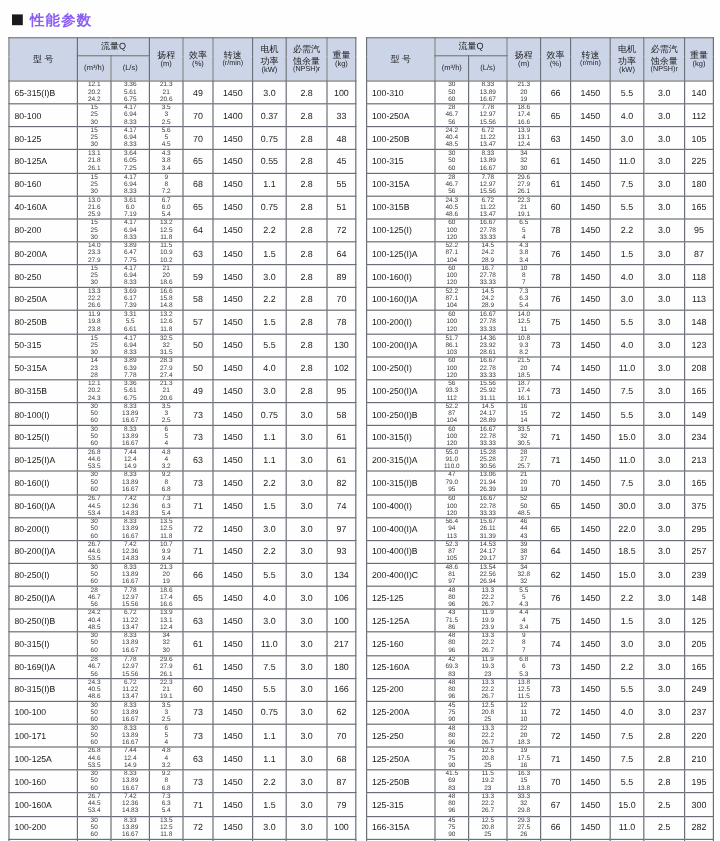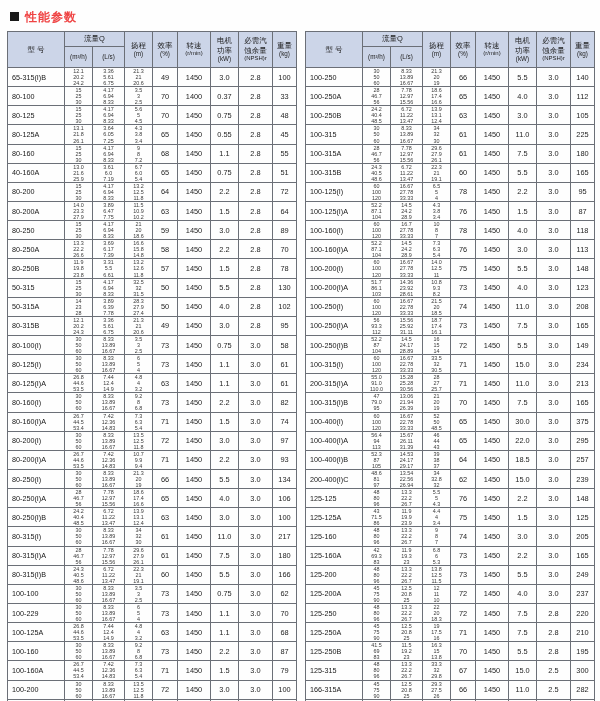--- a/index.html
+++ b/index.html
@@ -1,18 +1,18 @@
 <!DOCTYPE html>
 <html><head>
 <meta charset="utf-8">
 <style>
   html,body{margin:0;padding:0;background:#ffffff;width:600px;height:701px;overflow:hidden;
     font-family:"Liberation Sans","DejaVu Sans",sans-serif;-webkit-font-smoothing:antialiased;}
   .page{width:600px;height:701px;background:#fefefe;position:relative;}
-  .title{padding:9px 0 5px 10px;font-size:12px;font-weight:bold;color:#ef4444;letter-spacing:1px;}
+  .title{padding:9px 0 5px 10px;font-size:12px;font-weight:bold;color:#8b5cf6;letter-spacing:1px;}
   .title .sq{display:inline-block;width:9px;height:9px;background:#1a1a1a;margin-right:6px;}
   .tables{display:flex;gap:8px;padding:0 7px;}
   table{border-collapse:collapse;width:289px;table-layout:fixed;}
   th,td{border:1px solid #6b6f77;padding:0;text-align:center;color:#1d1d1d;overflow:hidden;}
   table{border:1.5px solid #4a4e55;}
   thead th{background:#ccd5e8;font-weight:normal;font-size:7.5px;line-height:1.25;}
   thead .r1{height:15px;}
   thead .r2{height:21px;}
   th .unit{font-size:6.3px;color:#222;display:block;}
   th .small{font-size:6px;}
@@ -634,21 +634,21 @@
               <div>32</div>
               <div>30</div>
             </td>
             <td class="num">61</td>
             <td class="num">1450</td>
             <td class="num">11.0</td>
             <td class="num">3.0</td>
             <td class="num">217</td>
           </tr>
           <tr>
-            <td class="model">80-315(I)A</td>
+            <td class="model">80-169(I)A</td>
             <td class="stack">
               <div>28</div>
               <div>46.7</div>
               <div>56</div>
             </td>
             <td class="stack">
               <div>7.78</div>
               <div>12.97</div>
               <div>15.56</div>
             </td>
@@ -703,21 +703,21 @@
               <div>3</div>
               <div>2.5</div>
             </td>
             <td class="num">73</td>
             <td class="num">1450</td>
             <td class="num">0.75</td>
             <td class="num">3.0</td>
             <td class="num">62</td>
           </tr>
           <tr>
-            <td class="model">100-229</td>
+            <td class="model">100-171</td>
             <td class="stack">
               <div>30</div>
               <div>50</div>
               <div>60</div>
             </td>
             <td class="stack">
               <div>8.33</div>
               <div>13.89</div>
               <div>16.67</div>
             </td>
@@ -871,21 +871,21 @@
           <th>
               <span class="unit">(m³/h)</span>
             </th>
           <th>
               <span class="unit">(L/s)</span>
             </th>
         </tr>
       </thead>
       <tbody>
           <tr>
-            <td class="model">100-250</td>
+            <td class="model">100-310</td>
             <td class="stack">
               <div>30</div>
               <div>50</div>
               <div>60</div>
             </td>
             <td class="stack">
               <div>8.33</div>
               <div>13.89</div>
               <div>16.67</div>
             </td>

